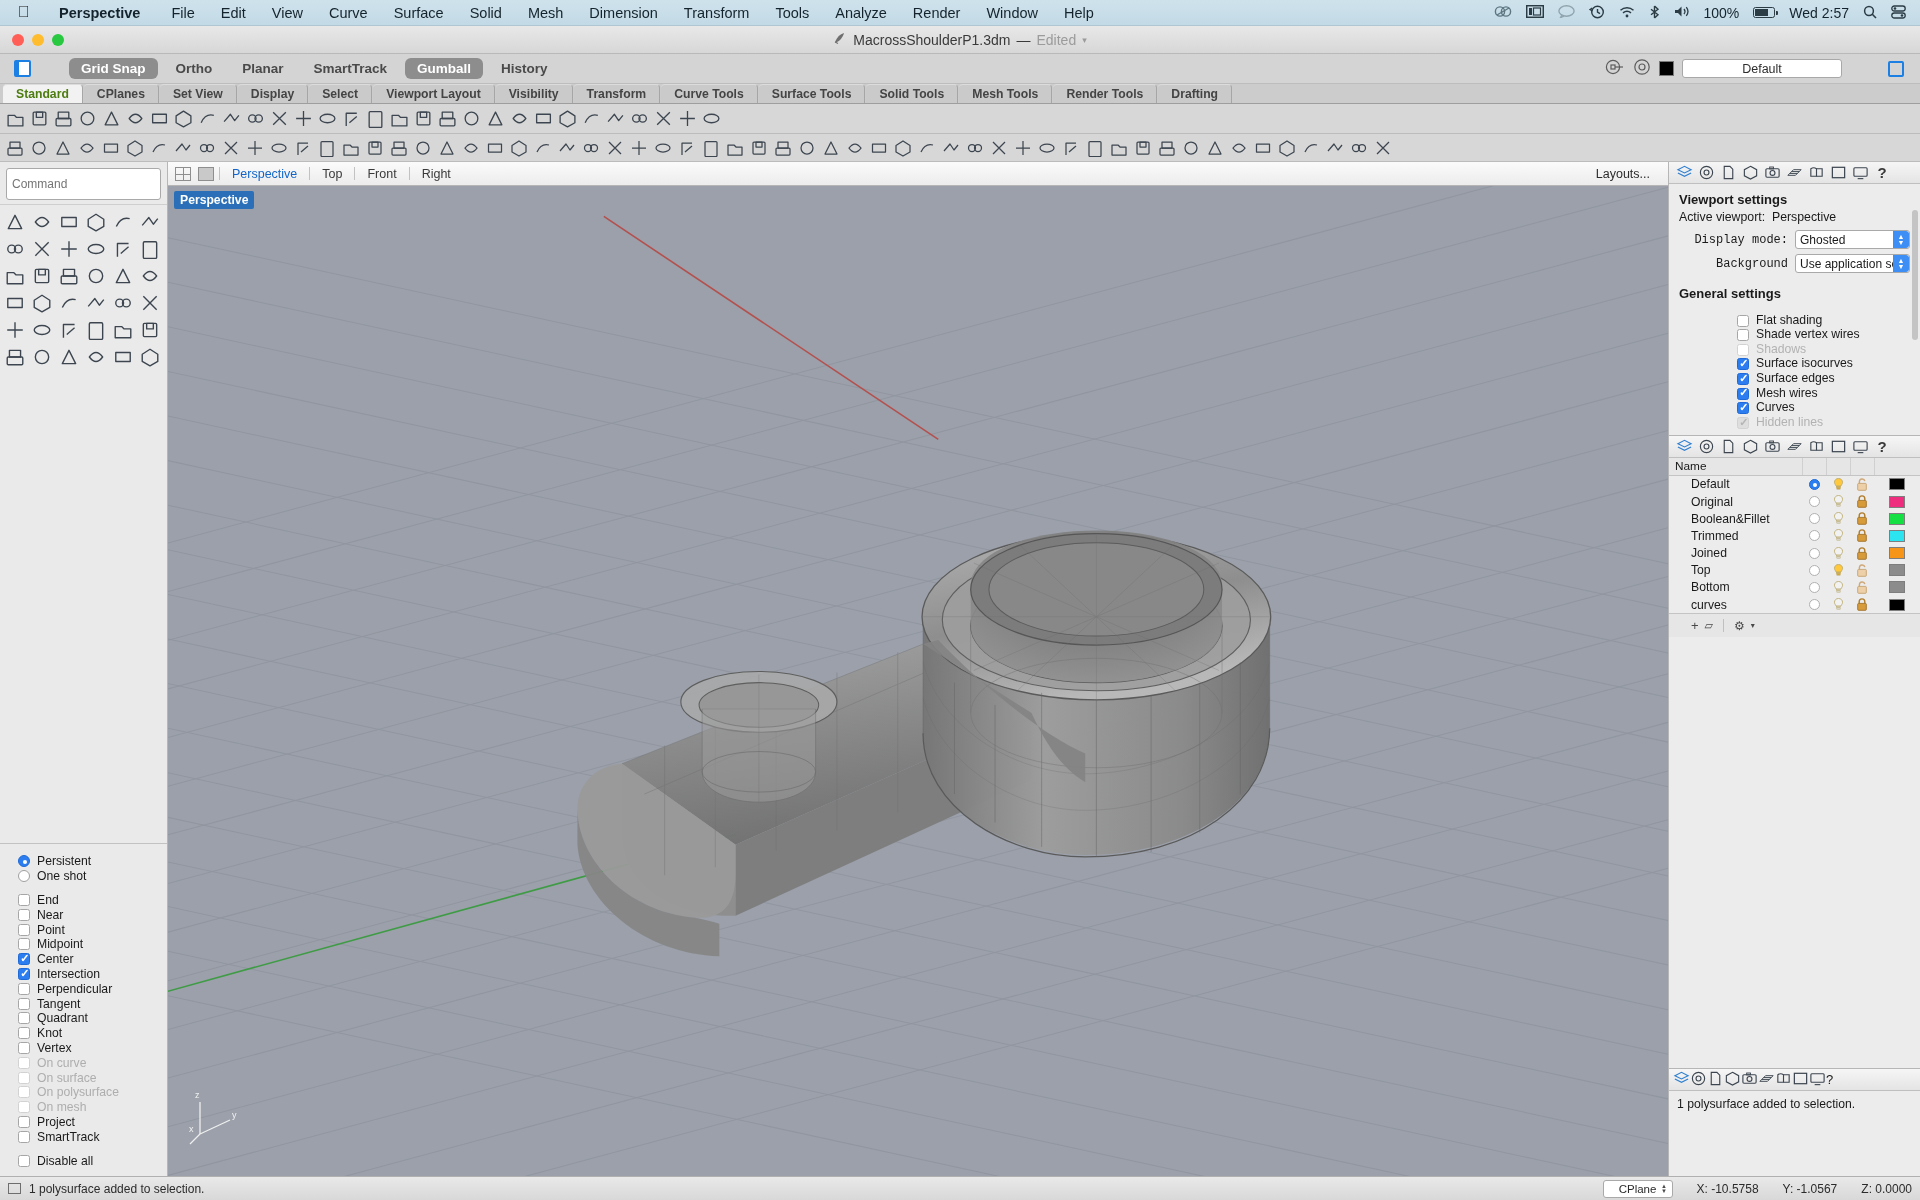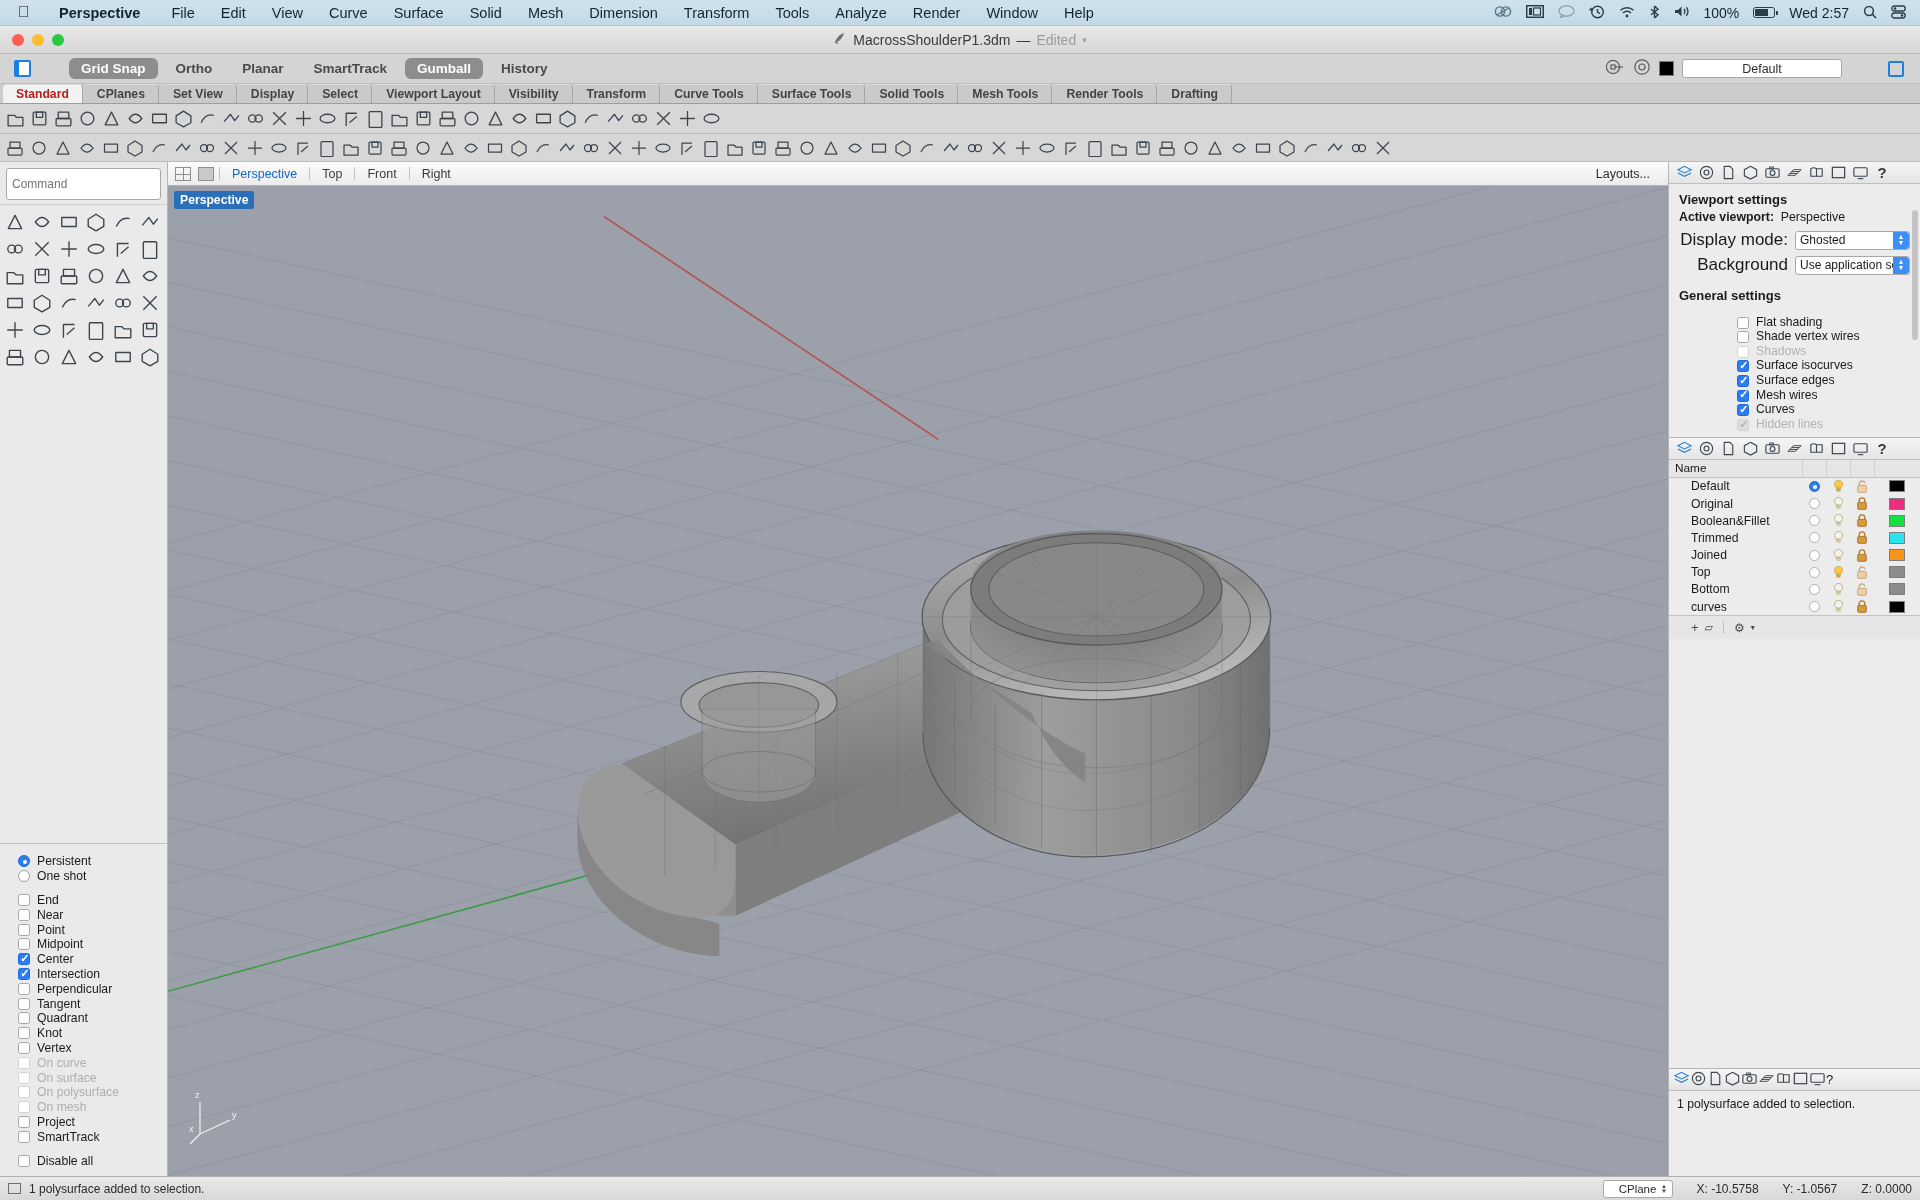--- a/index.html
+++ b/index.html
@@ -77,21 +77,21 @@
   .tabrow {
     height:20px; background:#cccccc; display:flex; align-items:stretch;
     border-bottom:1px solid #9e9e9e; padding-left:3px;
   }
   .tab {
     font-size:12.2px; font-weight:bold; color:#444; padding:0 13px;
     display:flex; align-items:center; background:#cacaca;
     border-right:1px solid #a6a6a6; border-top:1px solid #dcdcdc;
     border-radius:4px 4px 0 0; margin-right:1px;
   }
-  .tab.active { background:#f2f2f2; color:#b91c1c; }
+  .tab.active { background:#f2f2f2; color:#4d7c0f; }
 
   
   .iconrow {
     height:30px; background:#d7d7d7; display:flex; align-items:center;
     gap:2px; padding-left:4px; border-bottom:1px solid #bcbcbc;
   }
   .iconrow.second { height:28px; }
   .tbico {
     width:22px; height:22px; border-radius:2px; display:flex; align-items:center;
     justify-content:center; font-size:13px; color:#333; position:relative;
@@ -170,23 +170,23 @@
   .panelicons {
     height:22px; background:linear-gradient(#f6f6f6,#e4e4e4); display:flex; align-items:center;
     gap:0; border-bottom:1px solid #bfbfbf; padding-left:4px;
   }
   .panelicons .pi { width:22px; height:20px; display:flex; align-items:center;
                     justify-content:center; }
   .panelicons .pi.q { font-weight:bold; font-size:15px; color:#3a3a3a; }
   .vpsettings { padding:8px 10px 4px 10px; background:#ececec; position:relative; flex:0 0 auto; }
   .vpsettings h3 { font-size:13px; font-weight:bold; margin-bottom:3px; }
   .kv { font-size:12.3px; margin-bottom:6px; }
-  .kv b { font-weight:bold; }
+  .kv b { font-weight:normal; }
   .fieldrow { display:flex; align-items:center; gap:7px; margin-bottom:5px; justify-content:flex-end; }
-  .fieldrow label { font-size:17px; }
+  .fieldrow label { font-size:12px;font-family:Liberation Mono, monospace; }
   .select {
     width:115px; height:19px; background:#fff; border:1px solid #a9a9a9; border-radius:3px;
     display:flex; align-items:center; font-size:12px; padding:0 4px; position:relative;
     white-space:nowrap; overflow:hidden;
   }
   .select .stepper {
     position:absolute; right:0; top:0; bottom:0; width:16px; background:#3d8ef5;
     border-radius:0 3px 3px 0; display:flex; flex-direction:column; align-items:center;
     justify-content:center; color:#fff; font-size:7px; line-height:6px;
   }

